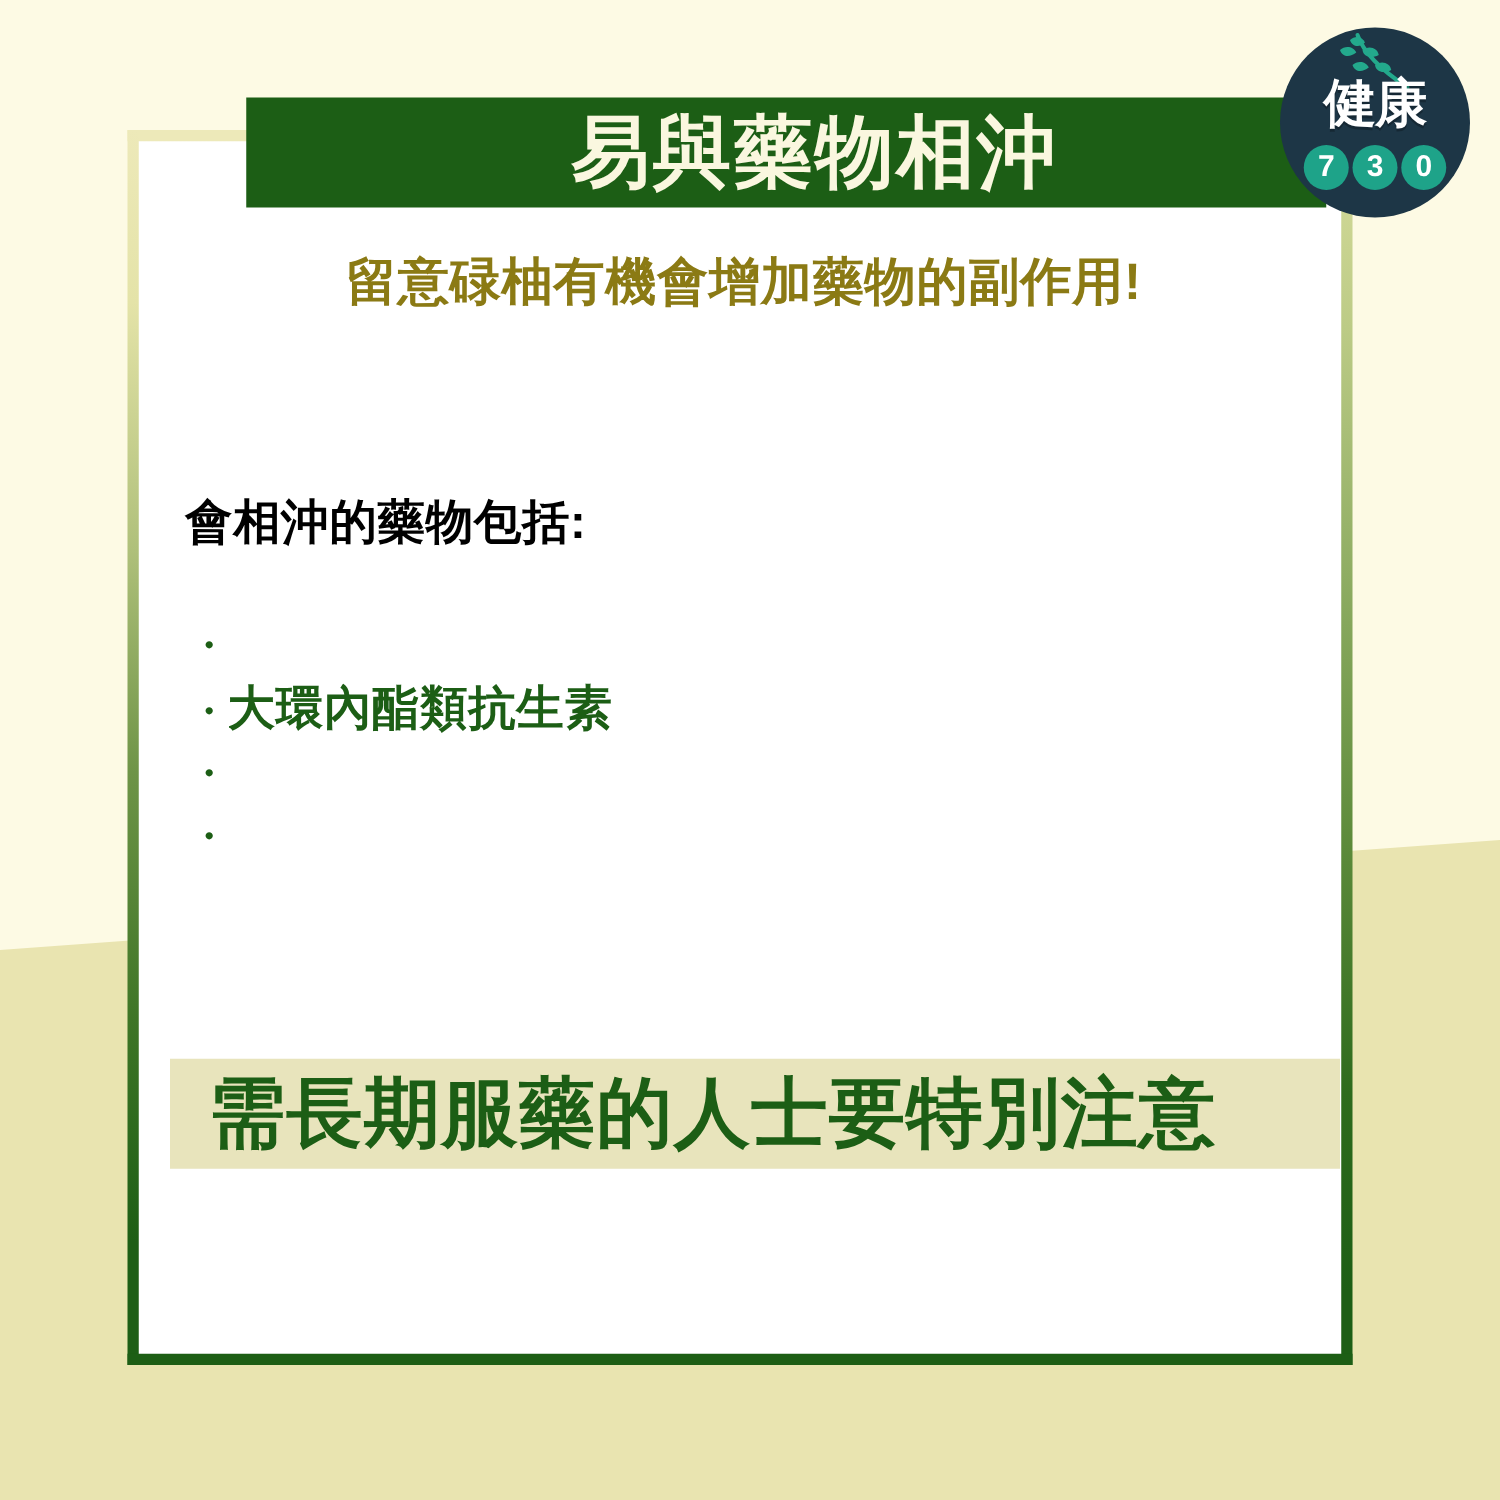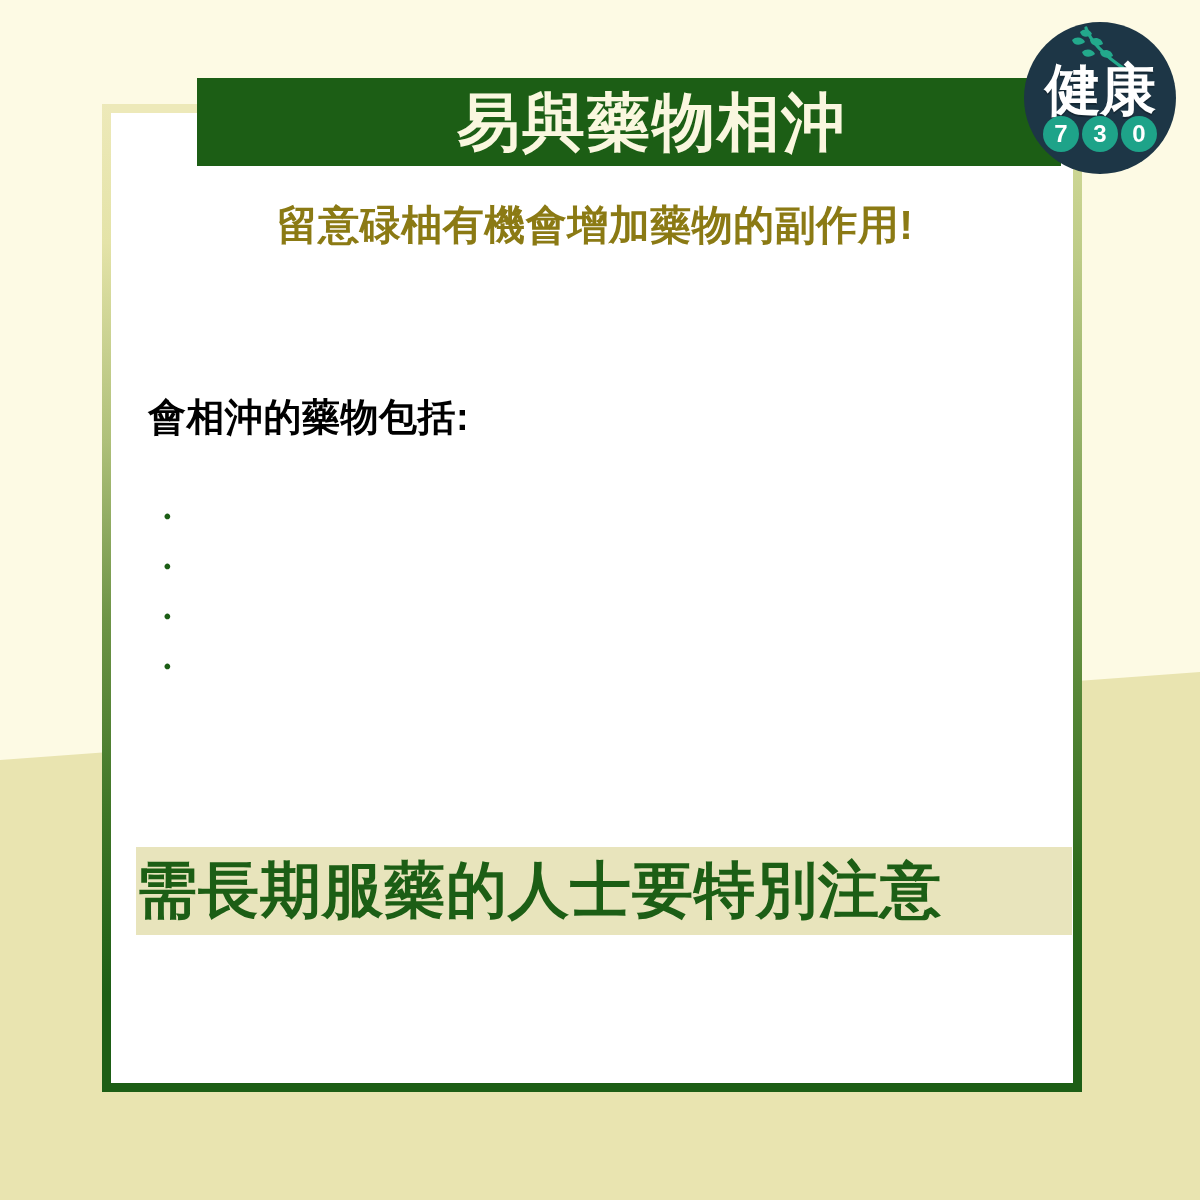--- a/index.html
+++ b/index.html
@@ -76,21 +76,21 @@
     border-radius:50%;
     background:#1D3646;
     z-index:6;
     overflow:visible;
   }
   #logo-leaf{position:absolute;left:36px;top:4px;width:74px;height:52px;}
   #logo-han{
     position:absolute;left:0;top:40px;width:152px;
     text-align:center;
     color:#FFFFFF;
-    font-size:56px;
+    font-size:42px;
     font-weight:bold;
     line-height:1;
     letter-spacing:-1px;
     text-shadow:0 2px 0 rgba(0,0,0,.25);
   }
   #logo-nums{
     position:absolute;left:0;top:94px;width:152px;
     display:flex;justify-content:center;gap:3px;
   }
   .num-badge{
@@ -138,20 +138,21 @@
   }
   #bottom-note{
     position:absolute;left:136px;top:843px;
     width:777px;height:95px;
     display:flex;align-items:center;
     color:#1C5E15;
     font-size:61px;font-weight:bold;
     letter-spacing:1px;
     z-index:5;
     white-space:nowrap;
+    padding-left:31px;
   }
 </style>
 </head>
 <body>
 
 <div id="bg-wrap">
   <div id="bg-top"></div>
   <div id="bg-bottom"></div>
 </div>
 
@@ -185,20 +186,21 @@
 </div>
 
 <div id="intro">會相沖的藥物包括:</div>
 
 <ul id="drug-list">
   <li class="drug-item">
     <span class="bullet">・</span>
   </li>
   <li class="drug-item">
     <span class="bullet">・</span>
+    <span>大環內酯類抗生素</span>
   </li>
   <li class="drug-item">
     <span class="bullet">・</span>
   </li>
   <li class="drug-item">
     <span class="bullet">・</span>
   </li>
 </ul>
 
 <div id="highlight-band"></div>

